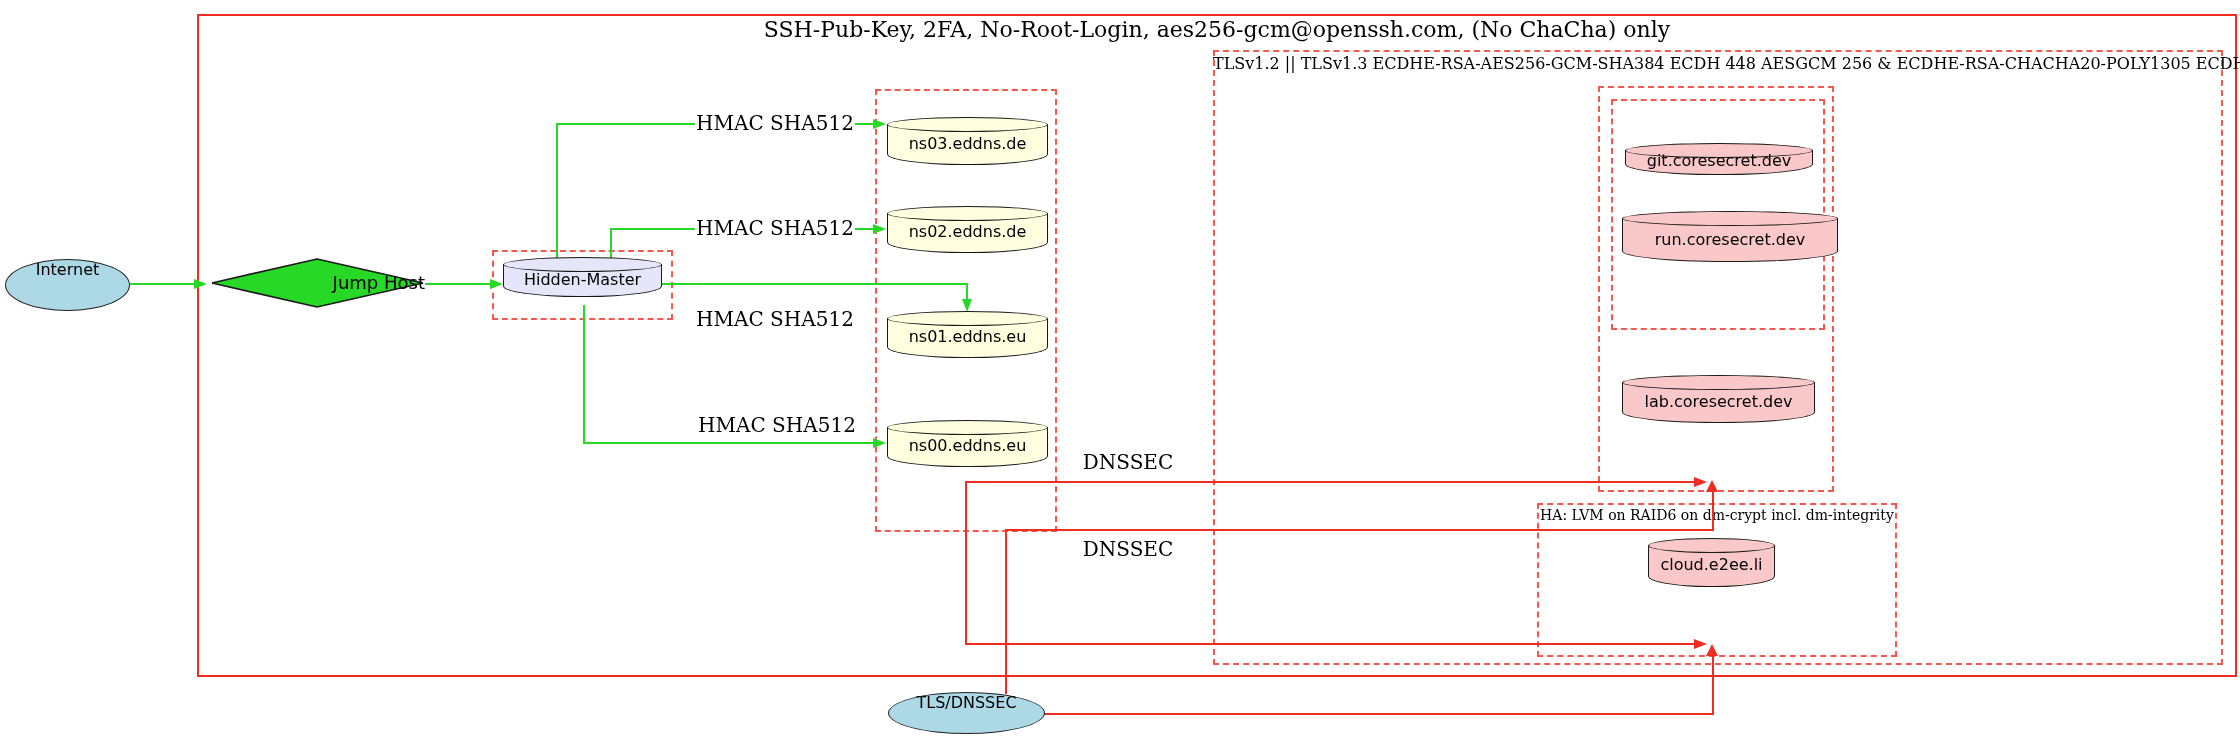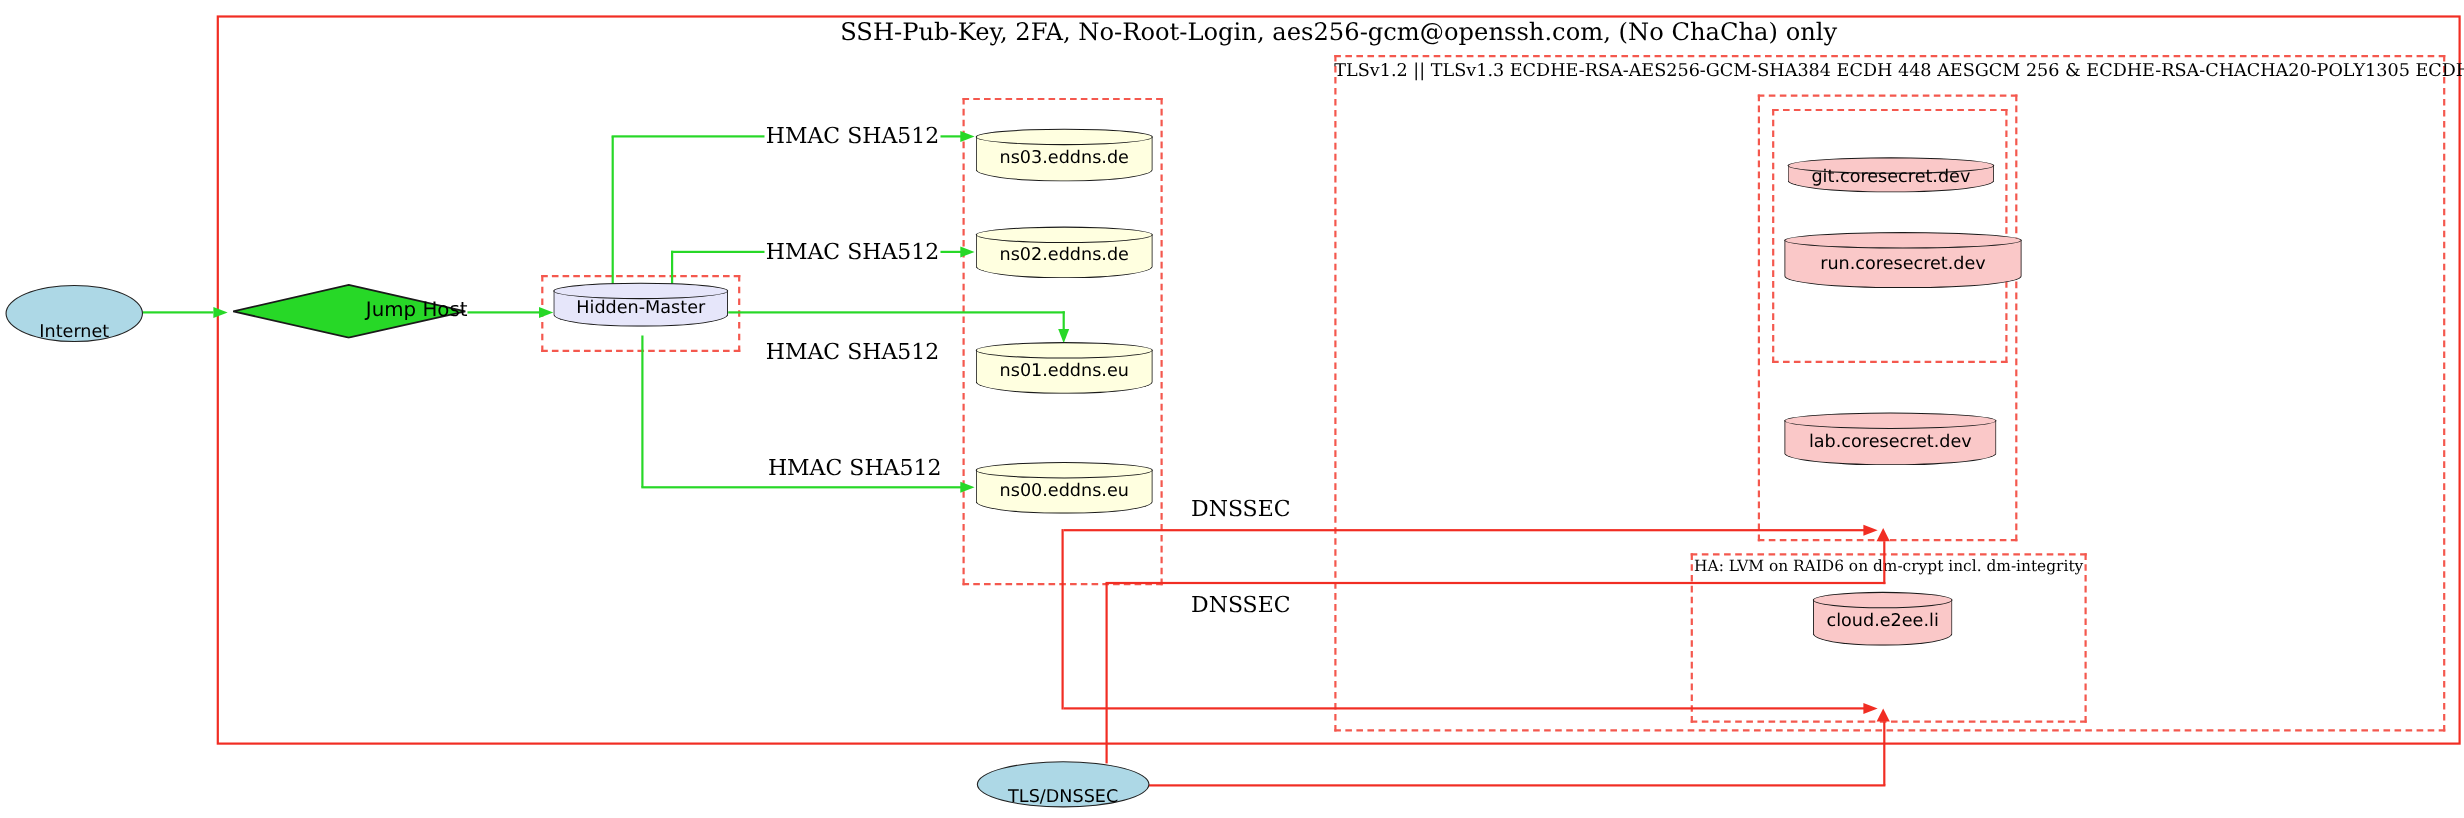--- a/index.html
+++ b/index.html
@@ -30,21 +30,21 @@
   .g{background:var(--green);}
   .r{background:var(--red-solid);}
   
   .ar{position:absolute;width:0;height:0;}
   .ar-r-g{border-top:5px solid transparent;border-bottom:5px solid transparent;border-left:13px solid var(--green);}
   .ar-d-g{border-left:5px solid transparent;border-right:5px solid transparent;border-top:13px solid var(--green);}
   .ar-r-r{border-top:5px solid transparent;border-bottom:5px solid transparent;border-left:13px solid var(--red-solid);}
   .ar-u-r{border-left:6px solid transparent;border-right:6px solid transparent;border-bottom:12px solid var(--red-solid);}
   
   .ell{position:absolute;border-radius:50%;border:1.6px solid #222;background:var(--node-blue);
-       display:flex;align-items:flex-end;justify-content:center;font-size:16px;box-sizing:border-box;}
+       display:flex;align-items:flex-start;justify-content:center;font-size:16px;box-sizing:border-box;}
   .diam{position:absolute;}
   .diam svg{position:absolute;left:0;top:0;}
   .diam .lbl{position:absolute;left:0;right:0;top:50%;transform:translateY(-54%);
              text-align:right;font-size:18px;}
   .cyl{position:absolute;}
   .cyl .body{position:absolute;left:0;right:0;top:7px;bottom:0;background:var(--fill);
              border:1.5px solid var(--stroke);border-top:none;
              border-radius:0 0 48% 48% / 0 0 11px 11px;box-sizing:border-box;}
   .cyl .lid{position:absolute;left:0;right:0;top:0;height:15px;background:var(--fill);
             border:1.5px solid var(--stroke);border-radius:50%;box-sizing:border-box;z-index:2;}

